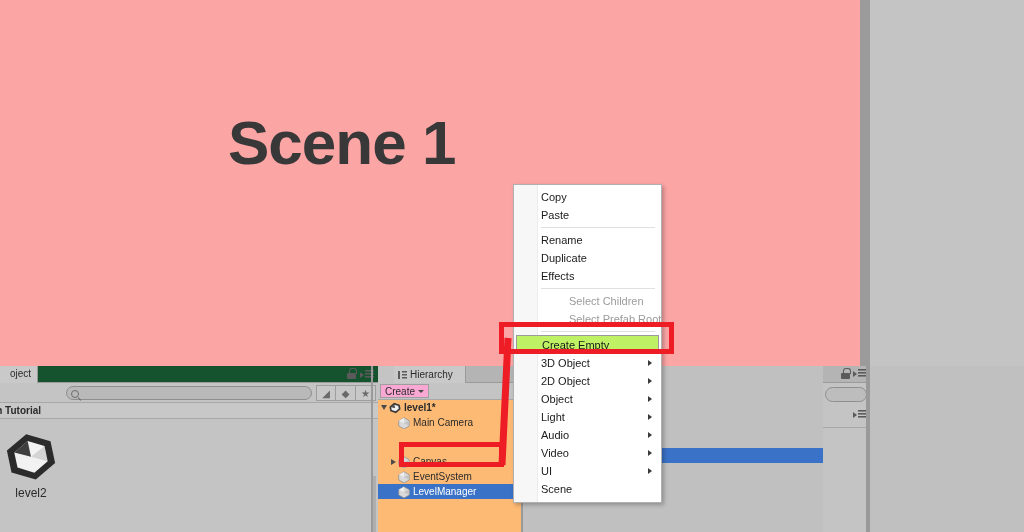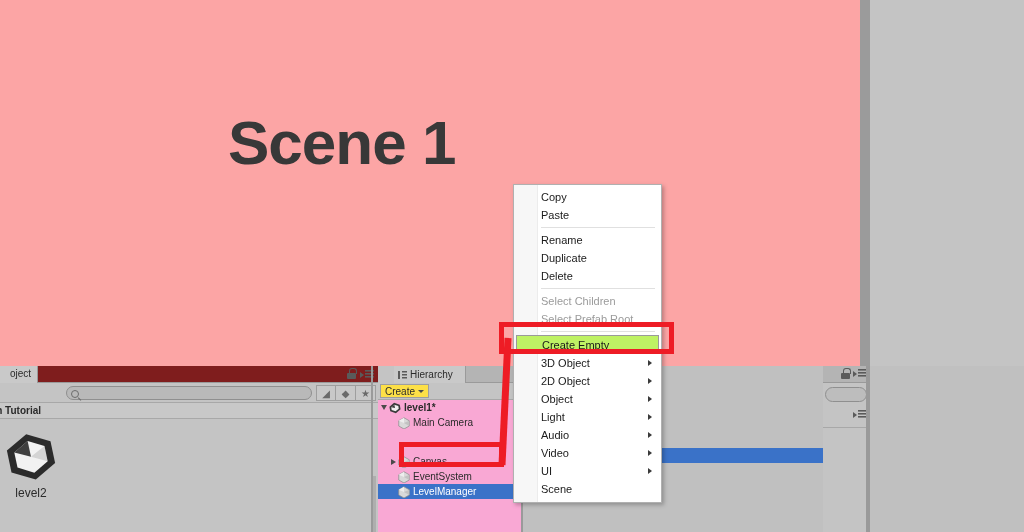--- a/index.html
+++ b/index.html
@@ -38,21 +38,21 @@
     background: #c0c0c0;
   }
 
   
   .project-panel {
     position: absolute; left: 0; top: 366px; width: 378px; height: 166px;
     background: #c4c4c4;
   }
   .panel-tabbar {
     position: absolute; left: 0; top: 0; width: 100%; height: 17px;
-    background: #7f1d1d;
+    background: #14532d;
     border-bottom: 1px solid #9a9a9a;
   }
   .tab {
     position: absolute; top: 0; height: 17px;
     background: #c9c9c9;
     border-right: 1px solid #9a9a9a;
     font-size: 10px; color: #2b2b2b;
     padding: 2px 6px 0 6px;
     white-space: nowrap;
   }
@@ -168,33 +168,33 @@
       linear-gradient(#5a5a5a,#5a5a5a) 0 0/5.5px 1.5px no-repeat,
       linear-gradient(#5a5a5a,#5a5a5a) 0 3.2px/5.5px 1.5px no-repeat,
       linear-gradient(#5a5a5a,#5a5a5a) 0 6.4px/5.5px 1.5px no-repeat;
   }
   .hier-toolbar {
     position: absolute; left: 0; top: 17px; width: 100%; height: 17px;
     background: #c4c4c4; border-bottom: 1px solid #a8a8a8;
   }
   .create-btn {
     position: absolute; left: 2px; top: 1px; height: 14px;
-    background: #fde047; border: 1px solid #9e9e9e;
+    background: #f9a8d4; border: 1px solid #9e9e9e;
     font-size: 10px; color: #2b2b2b;
     display: flex; align-items: center; gap: 3px; padding: 0 4px;
     white-space: nowrap;
   }
   .caret-down {
     width: 0; height: 0;
     border-left: 3px solid transparent; border-right: 3px solid transparent;
     border-top: 3px solid #4a4a4a;
   }
   .hier-tree {
     position: absolute; left: 0; top: 34px; width: 100%; height: 132px;
-    background: #f9a8d4; font-size: 10px; color: #2b2b2b;
+    background: #fdba74; font-size: 10px; color: #2b2b2b;
   }
   .tree-row {
     position: relative; height: 15px; display: flex; align-items: center;
     white-space: nowrap;
   }
   .tree-row.selected { background: #3a72c8; color: #ffffff; }
   .tri-right {
     width: 0; height: 0; flex: none; margin-right: 2px;
     border-top: 3.5px solid transparent; border-bottom: 3.5px solid transparent;
     border-left: 5px solid #4a4a4a;
@@ -255,21 +255,21 @@
   .cm-gutter {
     position: absolute; left: 0; top: 0; width: 24px; height: 100%;
     background: #f7f7f7; border-right: 1px solid #ececec;
   }
   .cm-item {
     position: relative; height: 18px; display: flex; align-items: center;
     padding-left: 27px; padding-right: 8px;
     font-size: 11px; color: #1a1a1a; white-space: nowrap;
     z-index: 2;
   }
-  .cm-item.disabled { color: #9b9b9b; }
+  .cm-item.disabled { color: #9b9b9b; margin-left: 28px; }
   .cm-item.highlight {
     background: #bef264;
     border: 1px solid #9a9a9a;
     margin: 0 2px;
     padding-left: 25px;
     height: 19px;
   }
   .cm-sep {
     position: relative; height: 1px; background: #e0e0e0;
     margin: 3px 6px 3px 27px; z-index: 2;
@@ -436,21 +436,21 @@
         <span>Paste</span>
       </div>
       <div class="cm-sep"></div>
       <div class="cm-item">
         <span>Rename</span>
       </div>
       <div class="cm-item">
         <span>Duplicate</span>
       </div>
       <div class="cm-item">
-        <span>Delete</span>
+        <span>Effects</span>
       </div>
       <div class="cm-sep"></div>
       <div class="cm-item disabled">
         <span>Select Children</span>
       </div>
       <div class="cm-item disabled">
         <span>Select Prefab Root</span>
       </div>
       <div class="cm-sep"></div>
       <div class="cm-item highlight">

